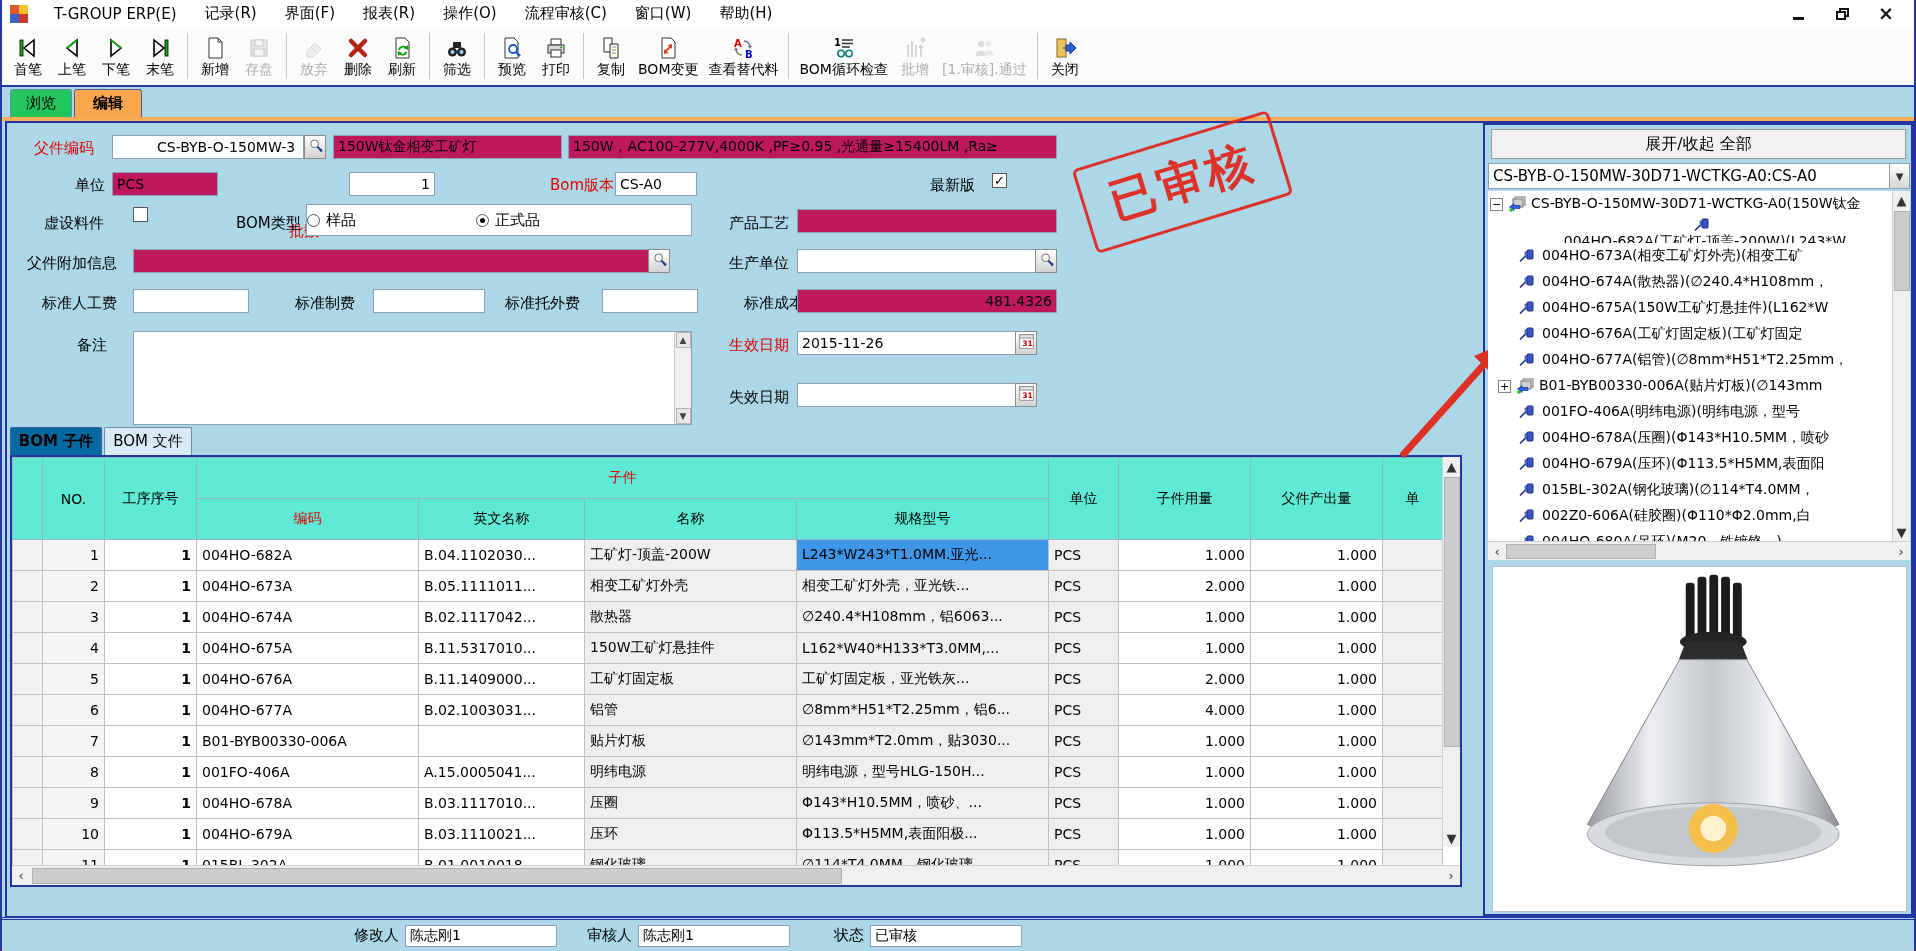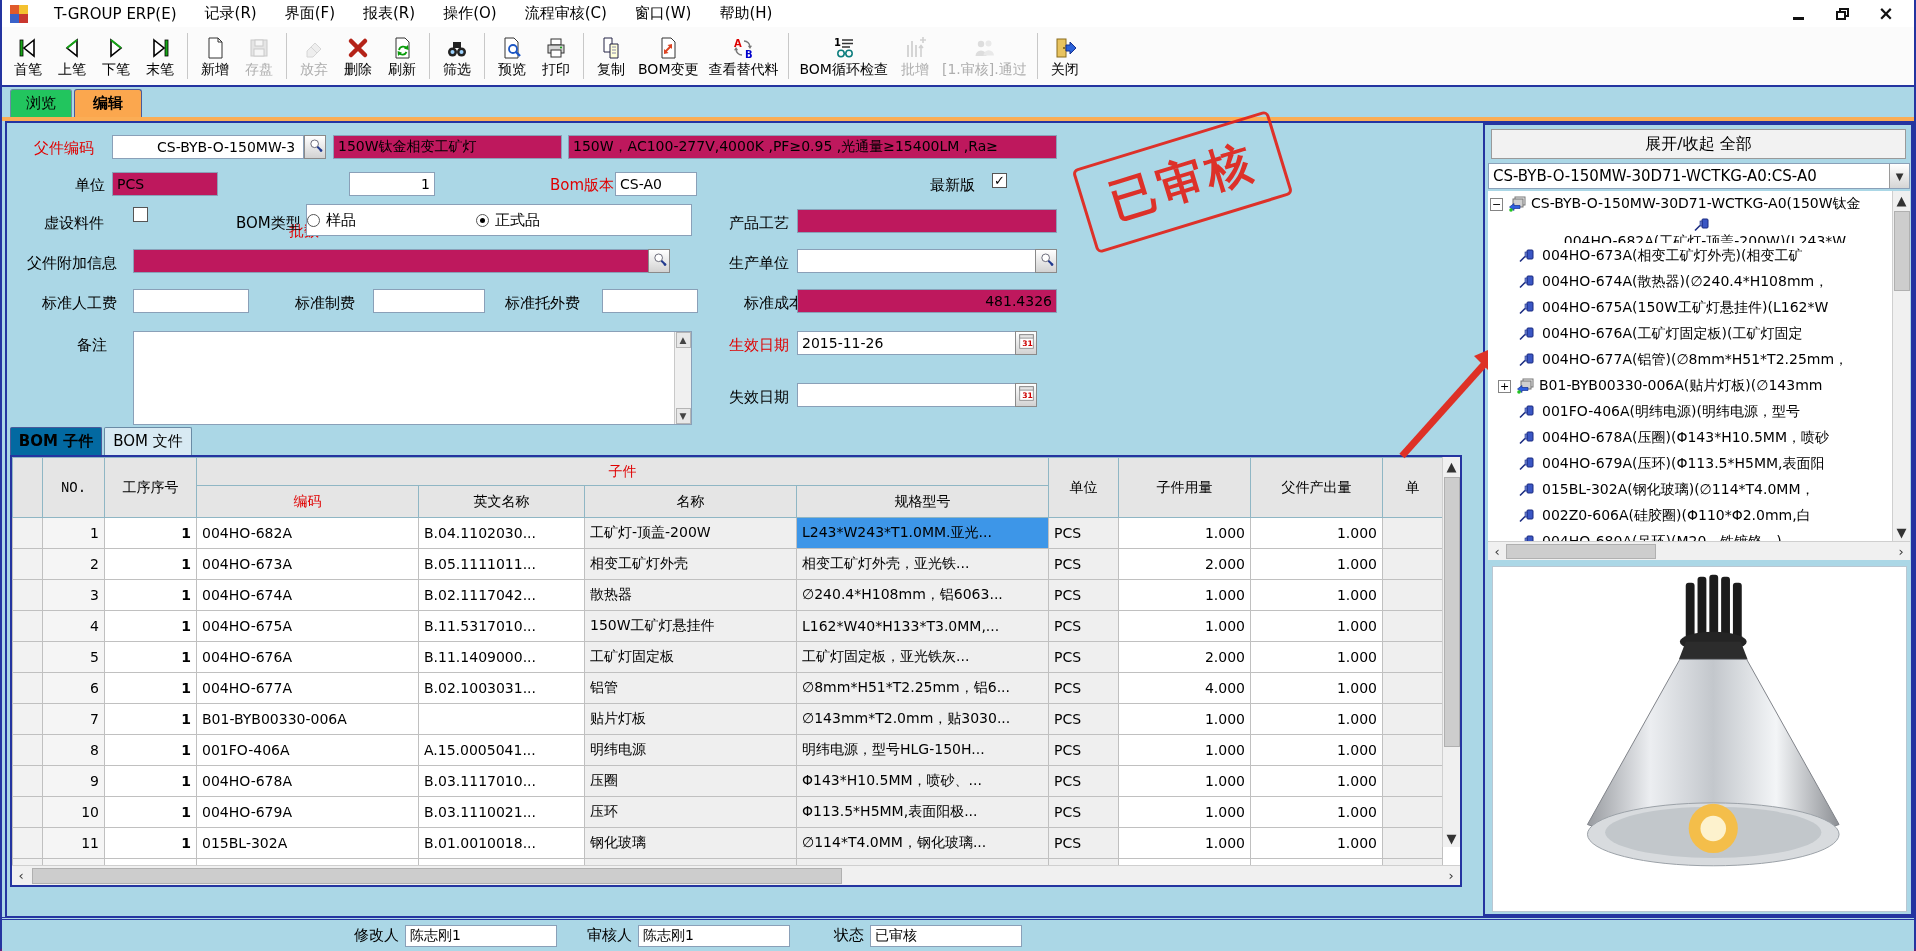--- a/index.html
+++ b/index.html
@@ -72,21 +72,21 @@
 
   
   .btab { position:absolute; top:427px; height:28px; display:flex; align-items:center; justify-content:center;
           font-size:15px; border:1px solid #6a8ba5; border-bottom:none; border-radius:2px 2px 0 0; }
   .btab.active { background:#0369a1; font-weight:bold; border-color:#4a5a9a; }
   .btab.inactive { background:#D8EAF3; }
 
   #tablewrap { position:absolute; left:8px; top:455px; width:1452px; height:432px;
                border:2px solid #2434A0; background:#fff; overflow:hidden; }
   #bomtable { border-collapse:collapse; table-layout:fixed; width:1430px; font-size:14px; }
-  #bomtable th { background:#e5e5e5; border:1px solid #8fb6c4; font-weight:normal; font-size:14px; padding:0 2px; overflow:hidden; white-space:nowrap;font-family:Liberation Mono, monospace; }
+  #bomtable th { background:#5eead4; border:1px solid #8fb6c4; font-weight:normal; font-size:14px; padding:11px 2px; overflow:hidden; white-space:nowrap; }
   #bomtable th.red { color:#E00000; }
   #bomtable td { border:1px solid #c0c0c0; padding:0 5px; height:31px; overflow:hidden; white-space:nowrap; }
   #bomtable tr.grow1 th { height:28px; }
   #bomtable tr.grow2 th { height:32px; }
   td.c-sel { background:#F2F2F2; }
   td.c-no { background:#F5F5F5; text-align:right; }
   td.c-seq { background:#fff; text-align:right; font-weight:bold; }
   td.c-code, td.c-en, td.c-qty, td.c-out { background:#fff; }
   td.c-name, td.c-spec, td.c-unit, td.c-part { background:#EFEFEF; }
   td.c-qty, td.c-out { text-align:right; }

